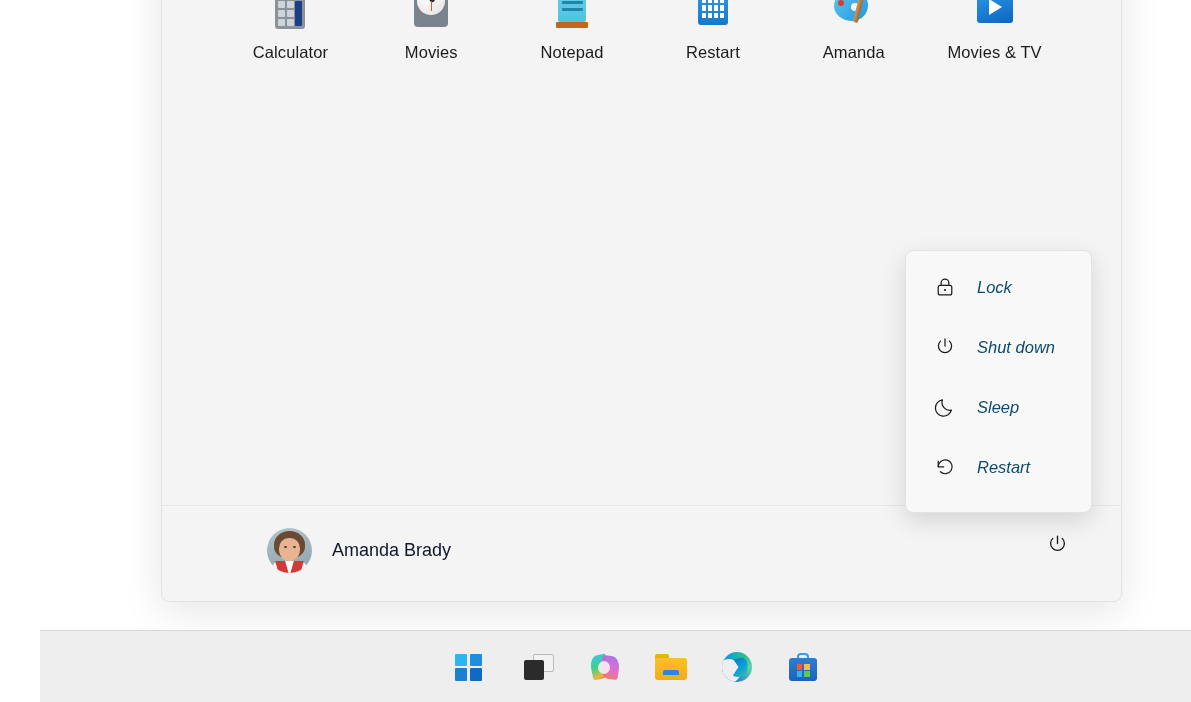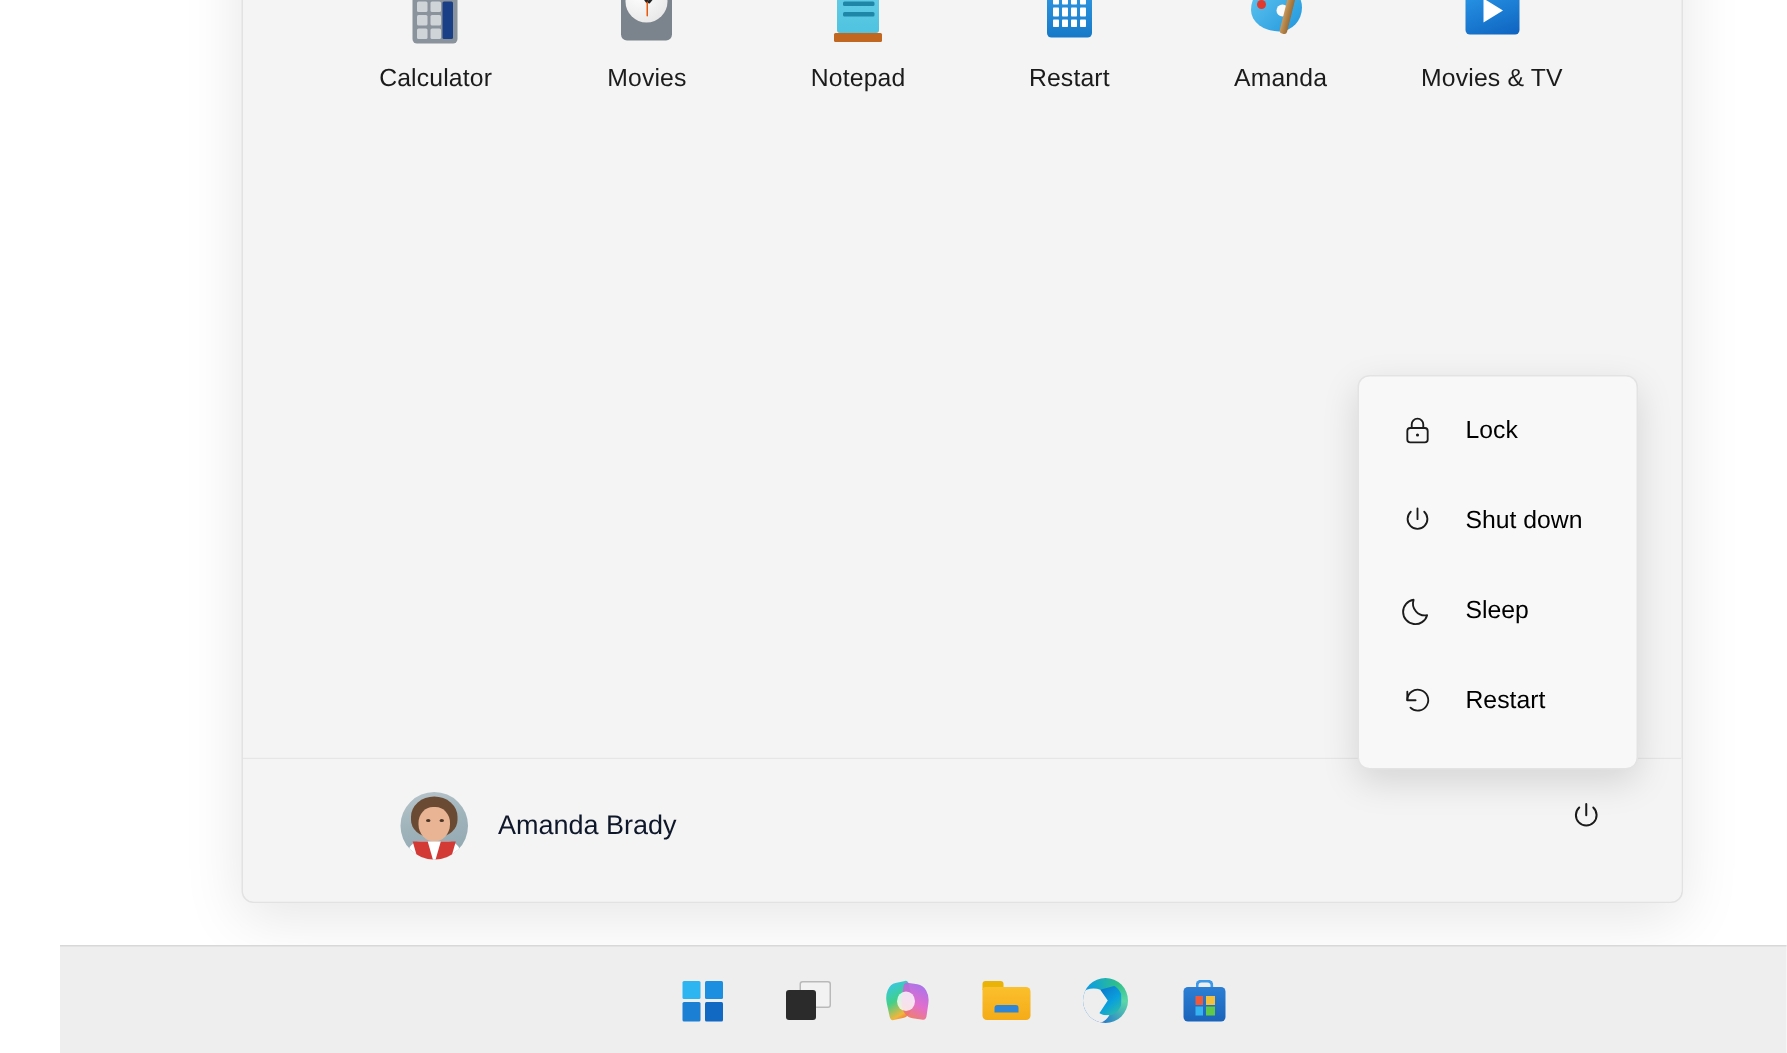--- a/index.html
+++ b/index.html
@@ -128,21 +128,21 @@
     box-shadow:0 8px 24px rgba(0,0,0,0.13);
     padding-top:6px;
   }
   .power-item {
     display:flex; align-items:center;
     height:60px; padding-left:22px; gap:19px;
     cursor:default; border-radius:5px;
     margin:0 4px;
   }
   .power-item .pi-icon { width:26px; display:flex; align-items:center; justify-content:center; flex:none; }
-  .power-item .pi-label { font-size:16.5px; color:#000000; white-space:nowrap; }
+  .power-item .pi-label { font-size:16.5px; color:#0c4a6e; white-space:nowrap;font-style:italic; }
 
   
   .taskbar {
     position:absolute; left:0; bottom:0;
     width:1191px; height:72px;
     background:#eeeeee;
     border-top:1px solid #d8d8d8;
   }
   .tb-center {
     position:absolute; left:50%; top:0; transform:translateX(-50%);

